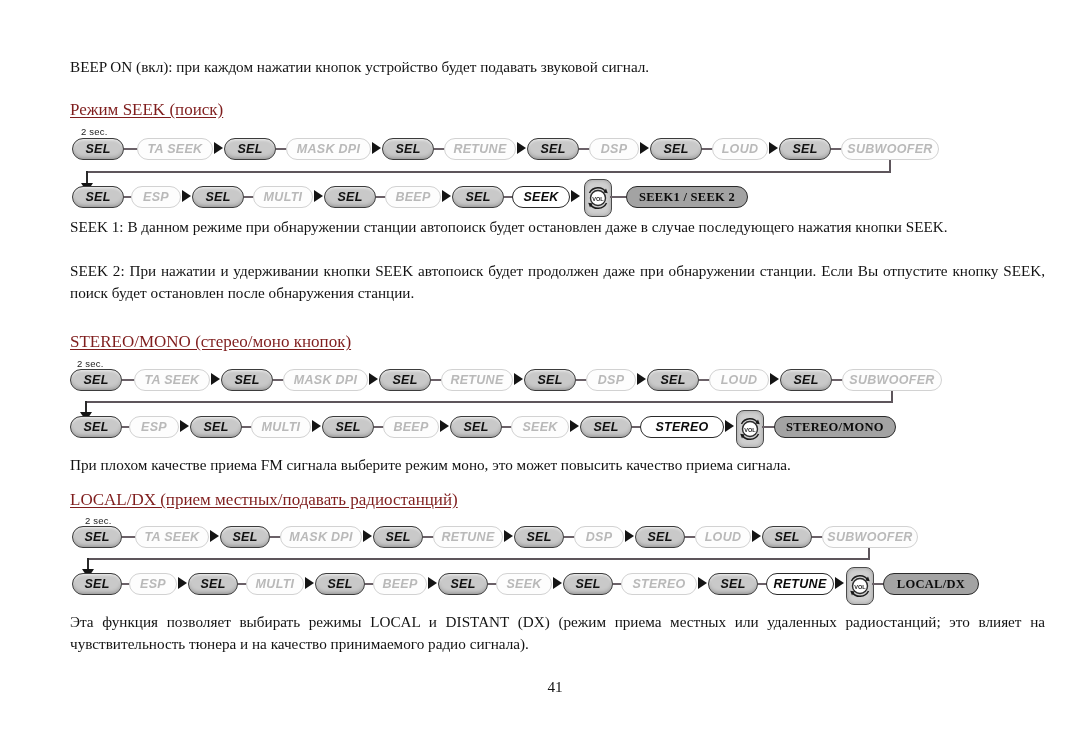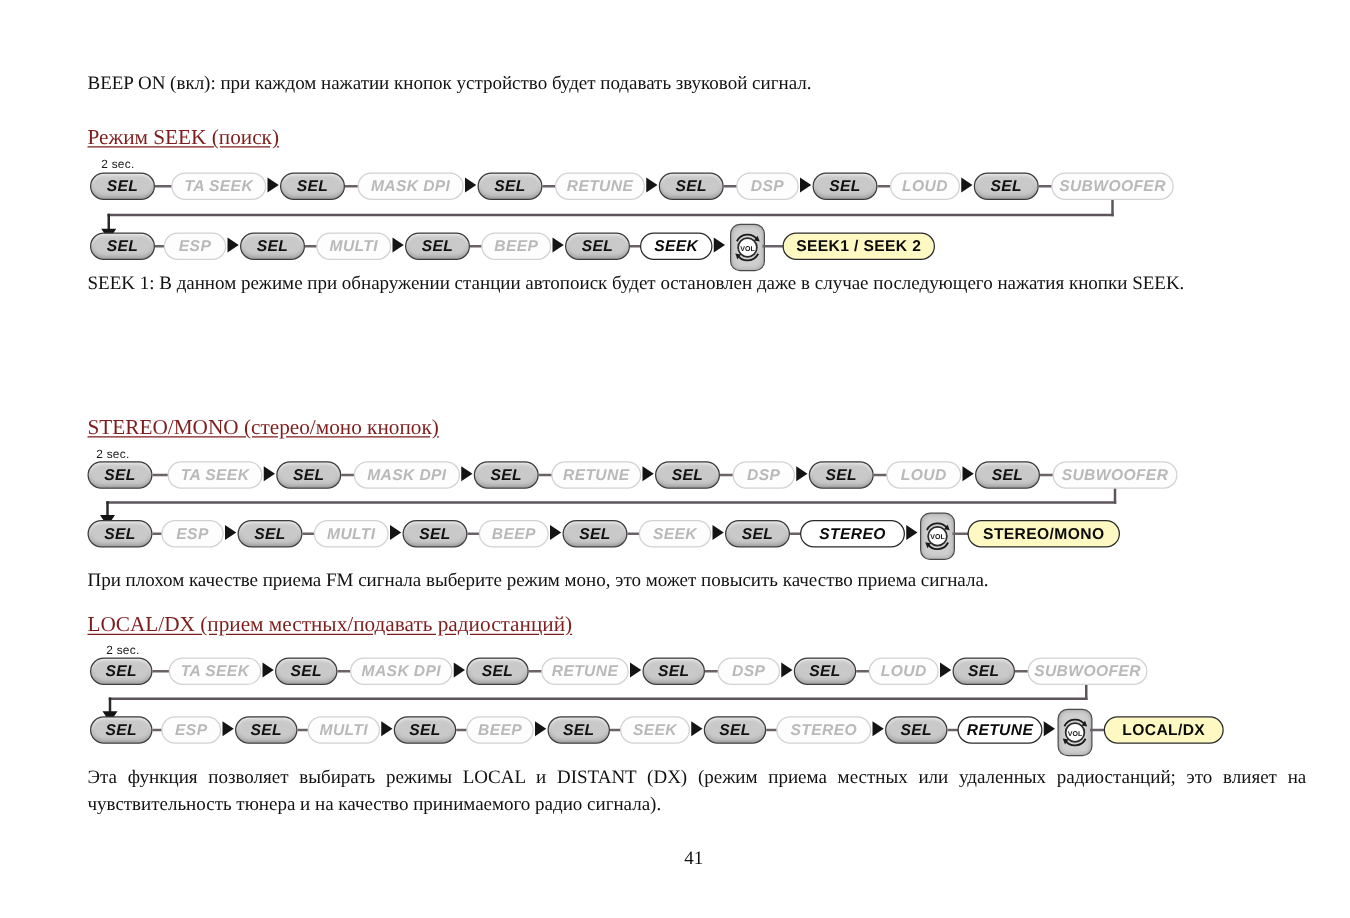--- a/index.html
+++ b/index.html
@@ -50,21 +50,21 @@
   
   .pill.ghost{
     background:#fdfdfd;border:1.5px solid #d2d2d2;color:#b9b9b9;
   }
   
   .pill.active{
     background:#ffffff;border:1.7px solid #2a2a2a;color:#0b0b0b;
   }
   
   .pill.result{
-    background:#fef9c3;border:1.7px solid #2a2a2a;color:#0b0b0b;
+    background:#a3a3a3;border:1.7px solid #2a2a2a;color:#0b0b0b;font-family:Liberation Serif, serif;
   }
 
   
   .link{
     position:absolute;height:2px;background:#6b6168;top:10px;
   }
   .arrow{
     position:absolute;top:4px;width:0;height:0;
     border-top:6px solid transparent;border-bottom:6px solid transparent;
     border-left:9px solid #141414;
@@ -157,20 +157,21 @@
         <polygon points="21,8.5 22.8,13.2 18.3,12.4" fill="#1a1a1a"></polygon>
         <path d="M21.5 23 A 9.5 9.5 0 0 1 5 24" fill="none" stroke="#1a1a1a" stroke-width="1.5"></path>
         <polygon points="5,27.5 3.2,22.8 7.7,23.6" fill="#1a1a1a"></polygon>
       </svg>
     </div>
     <div class="link" style="left:595px;top:196px;width:18px;"></div>
     <div class="pill result" style="left:611px;top:186px;width:122px;">SEEK1 / SEEK 2</div>
   </div>
 
   <div class="para" style="left:55px;top:216px;width:975px;">SEEK 1: В данном режиме при обнаружении станции автопоиск будет остановлен даже в случае последующего нажатия кнопки SEEK.</div>
+  <div class="para" style="left:55px;top:260px;width:975px;">SEEK 2: При нажатии и удерживании кнопки SEEK автопоиск будет продолжен даже при обнаружении станции. Если Вы отпустите кнопку SEEK, поиск будет остановлен после обнаружения станции.</div>
 
   <div class="heading" style="left:55px;top:332px;">STEREO/MONO (стерео/моно кнопок)</div>
 
   <div class="diagram" style="left:0;top:0;">
     <div class="seclabel" style="left:62px;top:358px;">2 sec.</div>
 
     <div class="row" style="left:0;top:369px;width:1080px;">
       <div class="pill sel" style="left:55px;width:52px;">SEL</div>
       <div class="link" style="left:107px;width:14px;"></div>
       <div class="pill ghost" style="left:119px;width:76px;">TA SEEK</div>

